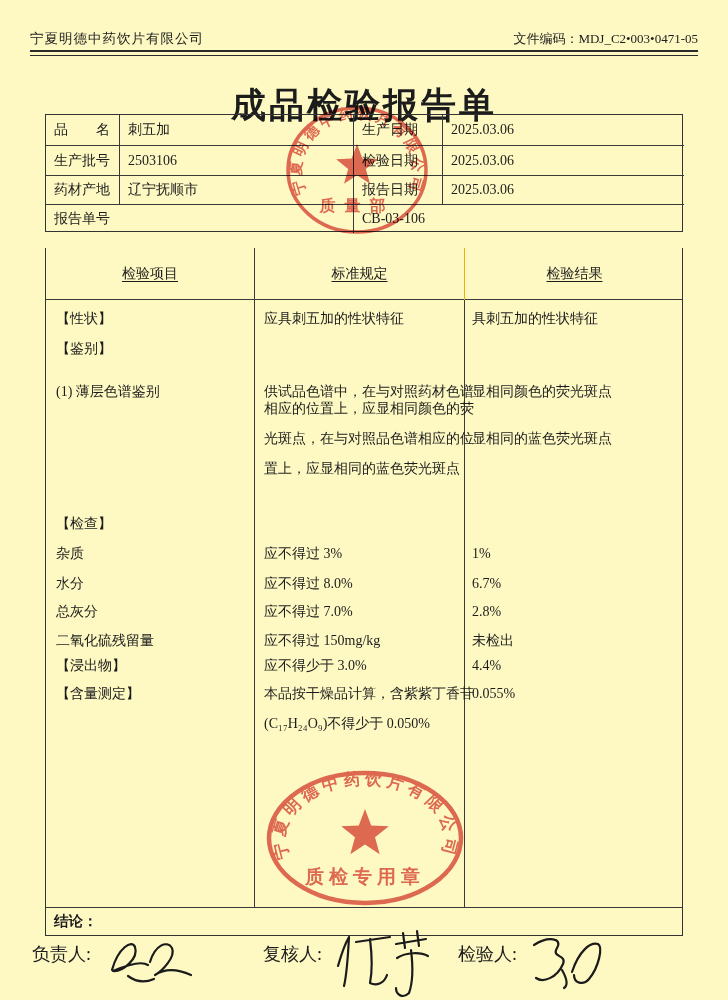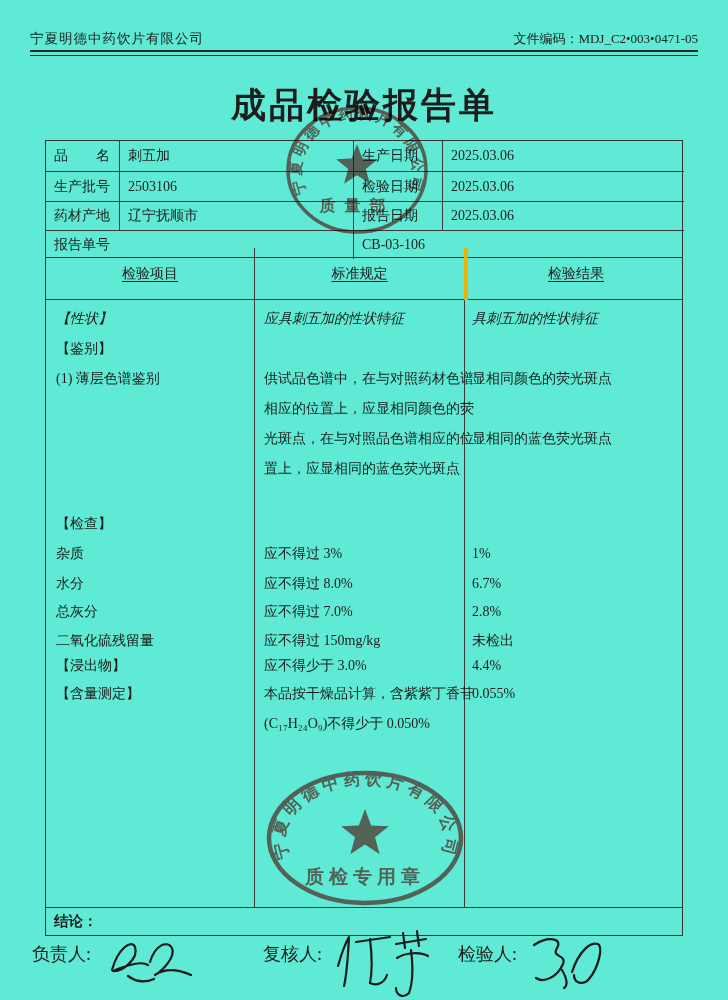--- a/index.html
+++ b/index.html
@@ -1,56 +1,56 @@
 <!DOCTYPE html>
 <html><head>
 <meta charset="utf-8">
 <style>
   html,body{margin:0;padding:0;background:#888;}
   .page{
-    position:relative; width:728px; height:1000px; background:#5eead4;
+    position:relative; width:728px; height:1000px; background:#fef9c3;
     font-family:"Liberation Serif","DejaVu Serif",serif; color:#1c1c1c;
     overflow:hidden; margin:0 auto;
   }
   
   .hdr-left{position:absolute;left:30px;top:30px;font-size:13.5px;letter-spacing:1px;}
   .hdr-right{position:absolute;right:30px;top:30px;font-size:13px;}
   .hdr-rule{position:absolute;left:30px;right:30px;top:50px;height:3px;
     border-top:2px solid #2b2b2b;border-bottom:1px solid #2b2b2b;}
   
   .title{position:absolute;left:0;right:0;top:82px;text-align:center;
     font-size:35px;font-weight:bold;letter-spacing:3px;}
   
-  .info{position:absolute;left:45px;top:140px;width:638px;height:118px;
+  .info{position:absolute;left:45px;top:114px;width:638px;height:118px;
     display:grid;grid-template-columns:73px 234px 89px 242px;
     grid-template-rows:30px 30px 29px 29px;
     border:1.5px solid #333;box-sizing:border-box;font-size:14px;}
   .info .cell{border-left:1px solid #3a3a3a;border-top:1px solid #3a3a3a;
     display:flex;align-items:center;padding:0 8px;white-space:nowrap;overflow:visible;}
   .info .cell.first-col{border-left:none;}
   .info .cell.first-row{border-top:none;}
   .info .span2a{grid-column:1/3;}
   .info .span2b{grid-column:3/5;}
   
   .maintbl{position:absolute;left:45px;top:248px;width:638px;height:688px;
     border-left:1.5px solid #333;border-right:1.5px solid #333;border-bottom:1.5px solid #333;
     box-sizing:border-box;font-size:14px;}
   .thead{position:absolute;left:0;top:0;width:100%;height:52px;border-bottom:1px solid #3a3a3a;box-sizing:border-box;}
   .th{position:absolute;top:0;height:52px;display:flex;align-items:center;justify-content:center;box-sizing:border-box;}
   .th span{text-decoration:underline;text-underline-offset:3px;}
   .th1{left:0;width:208px;}
   .th2{left:208px;width:210px;border-left:1px solid #3a3a3a;}
-  .th3{left:418px;width:220px;border-left:4px solid #eab308;}
+  .th3{left:418px;width:220px;border-left:1px solid #eab308;}
   .tbody{position:absolute;left:0;top:52px;width:100%;height:608px;}
   .vline{position:absolute;top:0;bottom:0;width:1px;background:#3a3a3a;}
   .v1{left:208px;}
   .v2{left:418px;}
   .ln{position:absolute;white-space:nowrap;line-height:17px;}
   .c1{left:10px;} .c2{left:218px;} .c3{left:426px;}
-  .r1{top:10px;font-style:italic;} .r2{top:40px;} .r3{top:70px;} .r4{top:100px;} .r5{top:130px;}
+  .r1{top:10px;} .r2{top:40px;} .r3{top:83px;} .r4{top:100px;} .r5{top:130px;}
   .r6{top:160px;} .r7{top:215px;} .r8{top:245px;} .r9{top:275px;} .r10{top:303px;}
   .r11{top:332px;} .r12{top:357px;} .r13{top:385px;} .r14{top:415px;}
   .concl{position:absolute;left:0;bottom:0;width:100%;height:28px;border-top:1px solid #3a3a3a;
     box-sizing:border-box;display:flex;align-items:center;padding-left:8px;font-size:14.5px;}
   .concl b{font-weight:bold;}
   
   .sigrow{position:absolute;left:0;top:936px;width:100%;height:64px;font-size:18px;}
   .siglabel{position:absolute;top:6px;white-space:nowrap;}
   .lab-resp{left:32px;} .lab-rev{left:263px;} .lab-insp{left:458px;}
   .sigsvg{position:absolute;}

